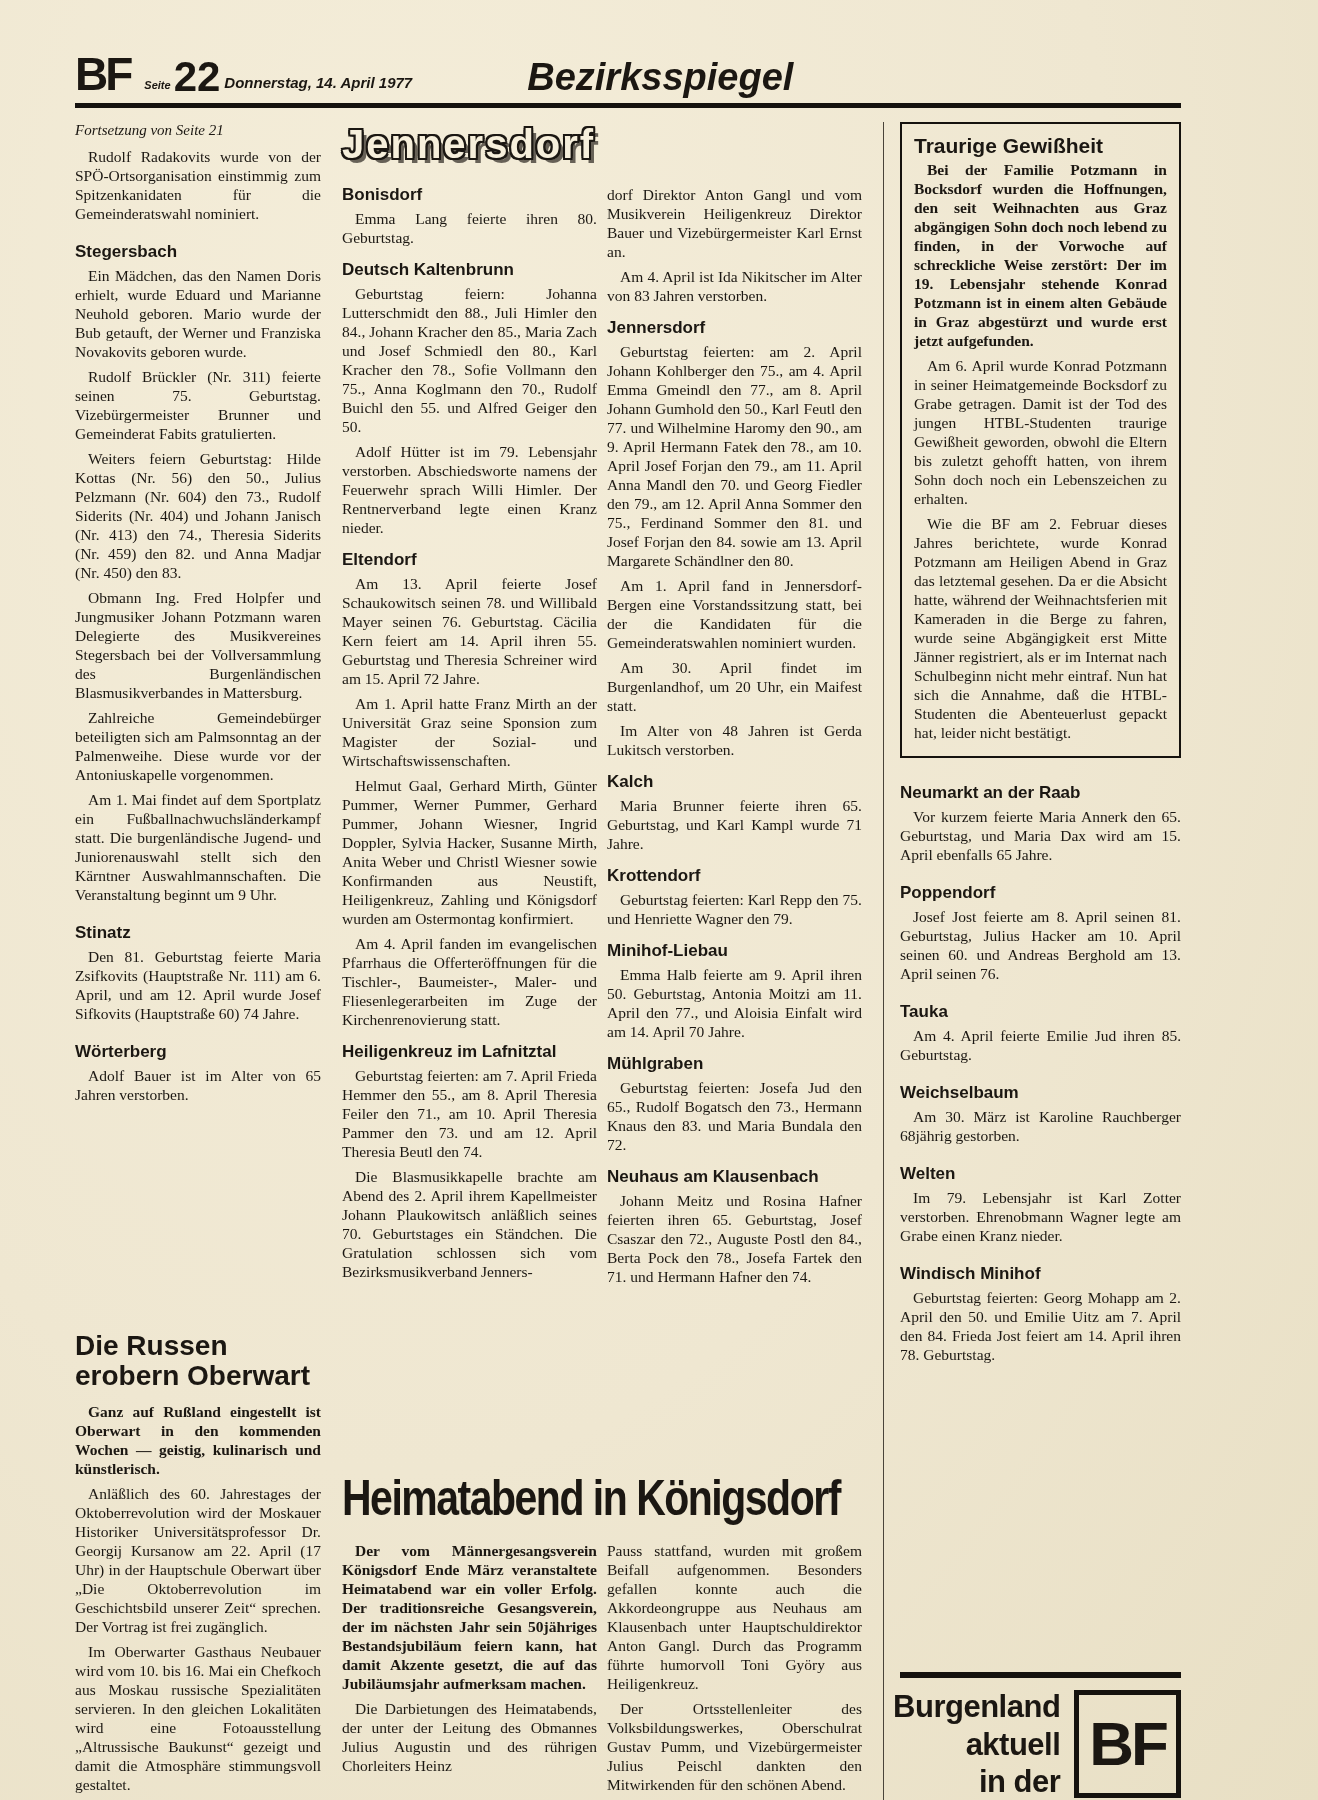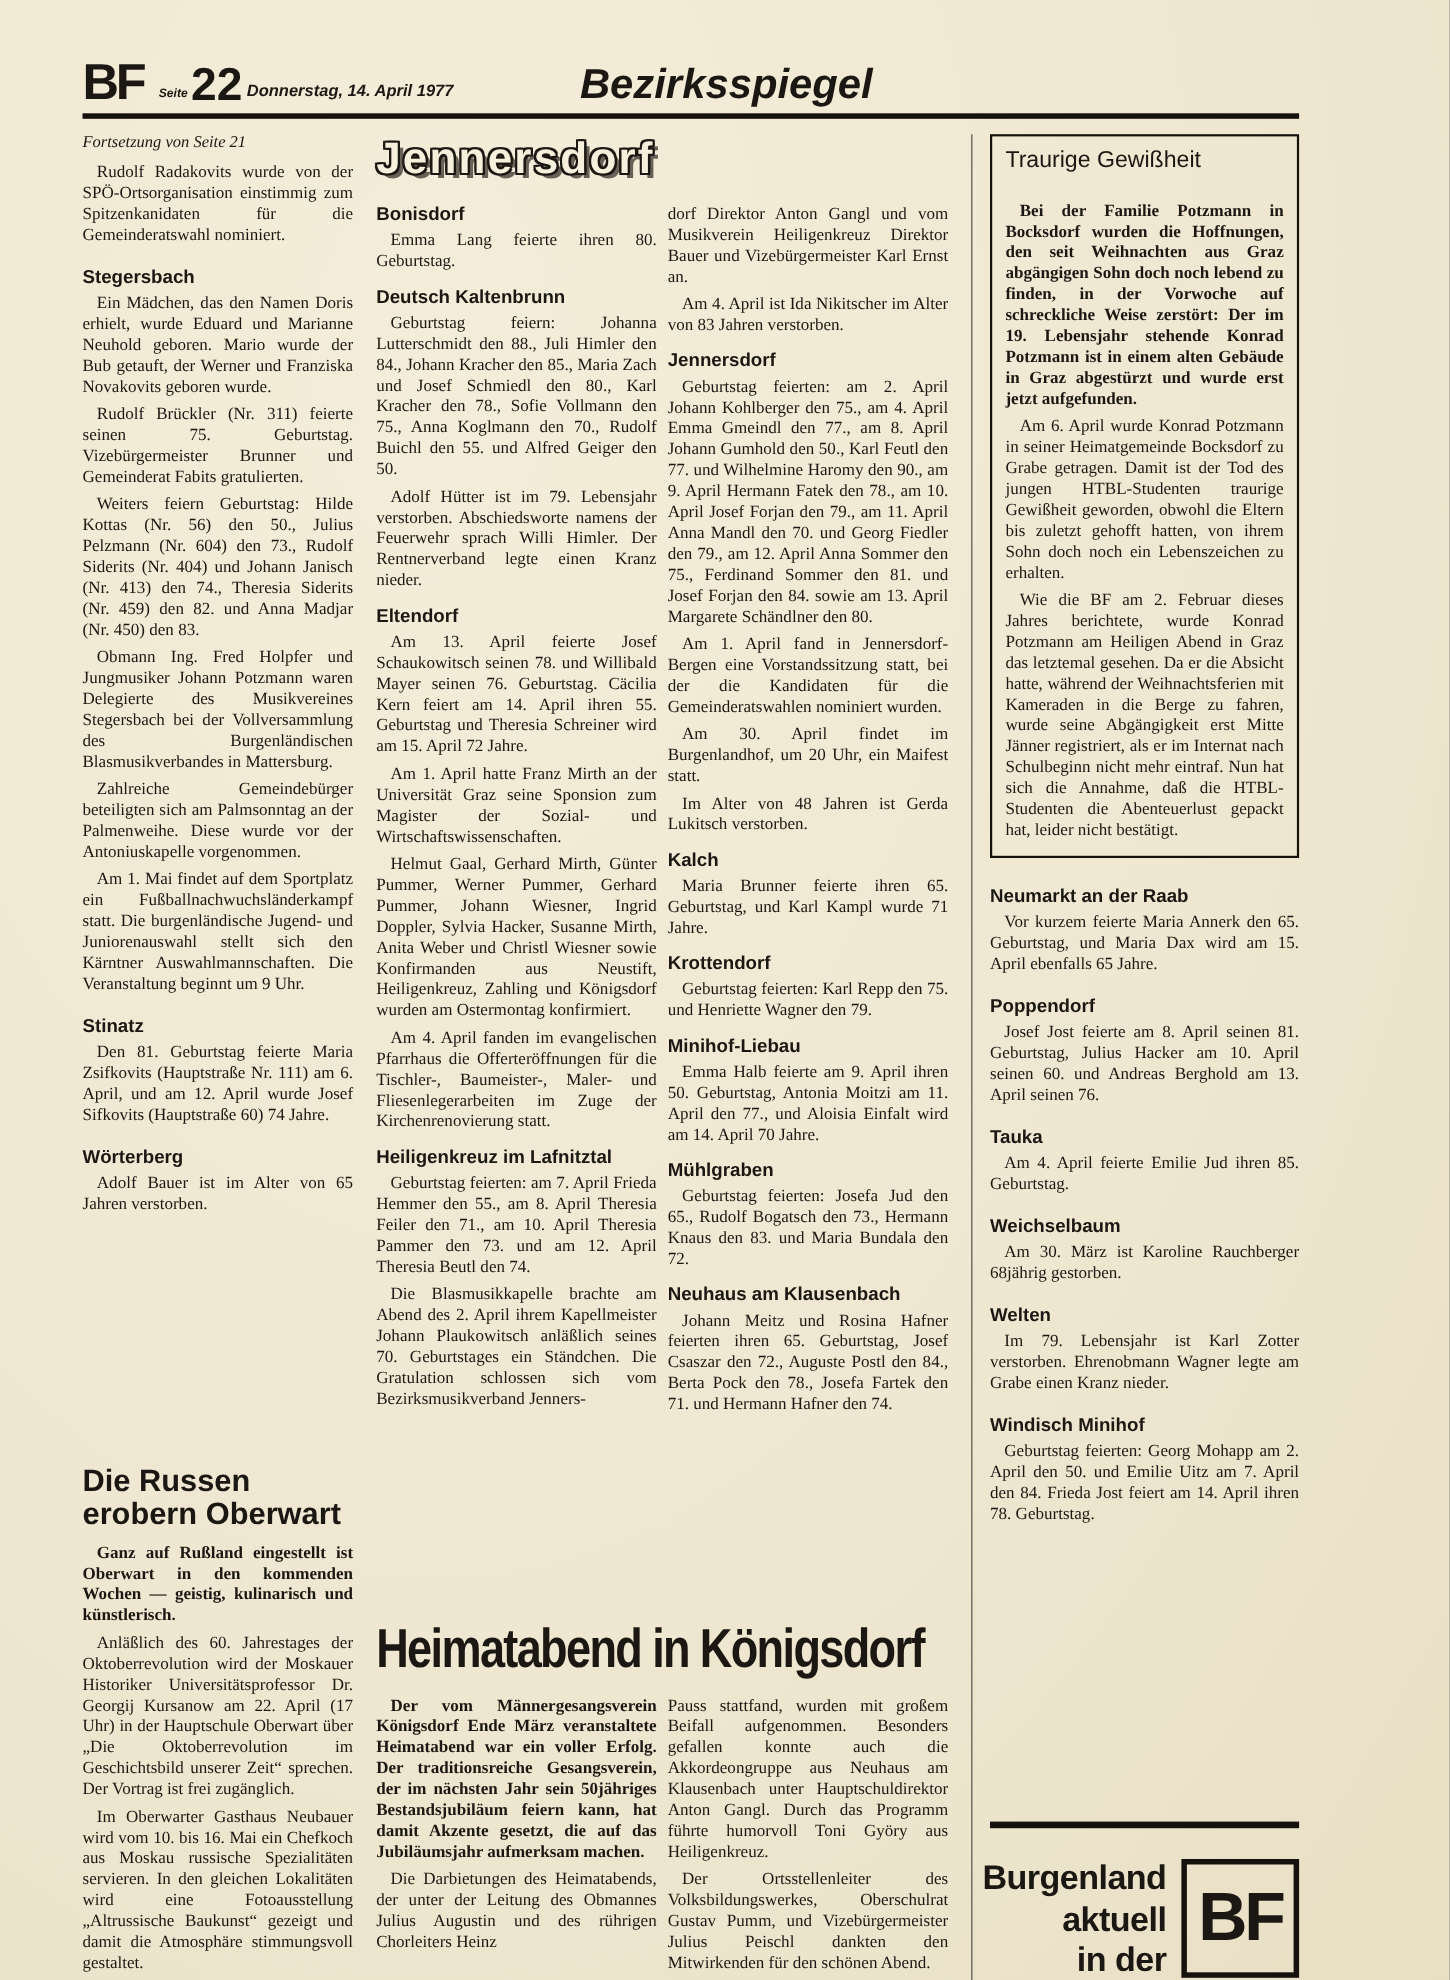--- a/index.html
+++ b/index.html
@@ -47,24 +47,24 @@
   
   .heimat{margin-top:auto}
   .heimat h2{
     font-family:"Liberation Sans",sans-serif;font-weight:bold;font-size:41px;letter-spacing:-1.5px;
     line-height:44px;margin:14px 0 16px;white-space:nowrap;
     transform:scale(1,1.22);transform-origin:left bottom;
   }
 
   
   .tg-box{border:2px solid #15120e;padding:10px 12px 8px;margin-bottom:12px}
-  .tg-box h3{font-family:"Liberation Sans",sans-serif;font-size:21px;font-weight:normal;margin:0 0 24px}
-
-  
-  .bf-promo{margin-top:auto;border-top:6px solid #15120e;padding-top:26px;display:flex;justify-content:flex-end;align-items:center;gap:14px}
+  .tg-box h3{font-family:"Liberation Sans",sans-serif;font-size:21px;font-weight:bold;margin:0 0 2px}
+
+  
+  .bf-promo{margin-top:auto;border-top:6px solid #15120e;padding-top:10px;display:flex;justify-content:flex-end;align-items:center;gap:14px}
   .promo-text{text-align:right;font-family:"Liberation Sans",sans-serif;font-weight:bold;font-size:31px;line-height:1.2;letter-spacing:-.5px}
   .bf-box{border:5px solid #15120e;font-family:"Liberation Sans",sans-serif;font-weight:bold;font-size:62px;line-height:1;padding:18px 10px;letter-spacing:-3px}
 </style>
 </head>
 <body>
 
 <div class="page">
   <div class="inner">
 
     <header class="masthead">

